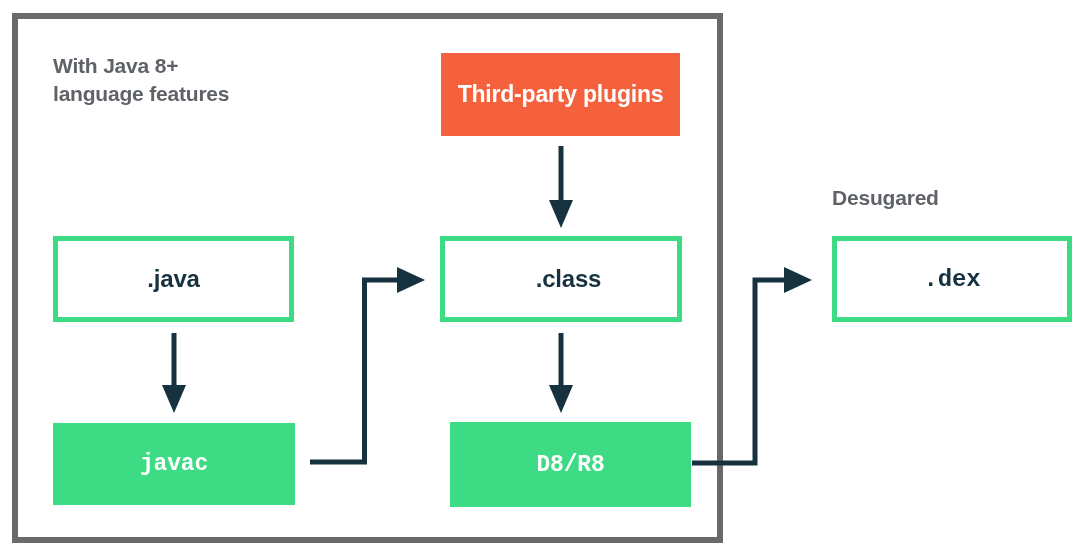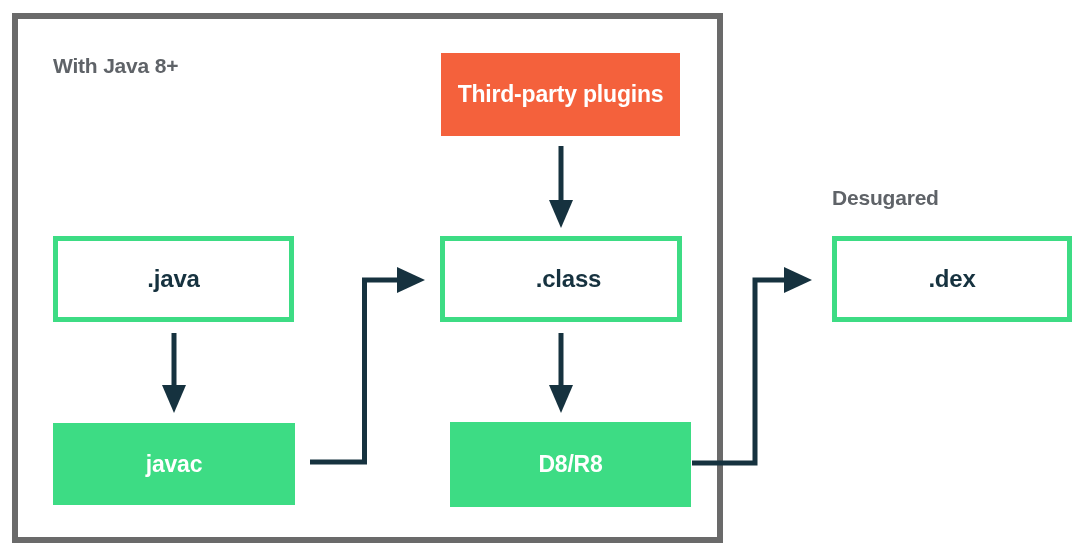--- a/index.html
+++ b/index.html
@@ -33,23 +33,23 @@
   .node-plugin{
     left:441px;top:53px;width:239px;height:83px;
     background:var(--orange);color:#ffffff;font-size:23px;
   }
   .node-file{
     background:#ffffff;border:5px solid var(--green);
     color:var(--arrow-navy);font-size:24px;
   }
   .node-java {left:53px; top:236px;width:241px;height:86px;}
   .node-class{left:440px;top:236px;width:242px;height:86px;padding-left:15px;}
-  .node-dex  {left:832px;top:236px;width:240px;height:86px;}
+  .node-dex  {left:832px;top:236px;width:240px;height:86px;font-family:Liberation Mono, monospace;}
   .node-tool{
-    background:var(--green);color:#ffffff;font-size:23px;
+    background:var(--green);color:#ffffff;font-size:23px;font-family:Liberation Mono, monospace;
   }
   .node-javac{left:53px; top:423px;width:242px;height:82px;}
   .node-d8r8 {left:450px;top:422px;width:241px;height:85px;}
 
   .desugared{
     position:absolute;left:832px;top:186px;width:240px;
     font-size:21px;font-weight:bold;
     color:var(--caption-gray);letter-spacing:-0.2px;
   }
 
@@ -62,20 +62,21 @@
 </style>
 </head>
 <body>
 
 <div class="canvas">
 
   <div class="container-frame"></div>
 
   <div class="caption">
     <div>With Java 8+</div>
+    <div>language features</div>
   </div>
 
   <div class="node node-file node-java">
     <span>.java</span>
   </div>
 
   <div class="node node-plugin">
     <span>Third-party plugins</span>
   </div>
 

